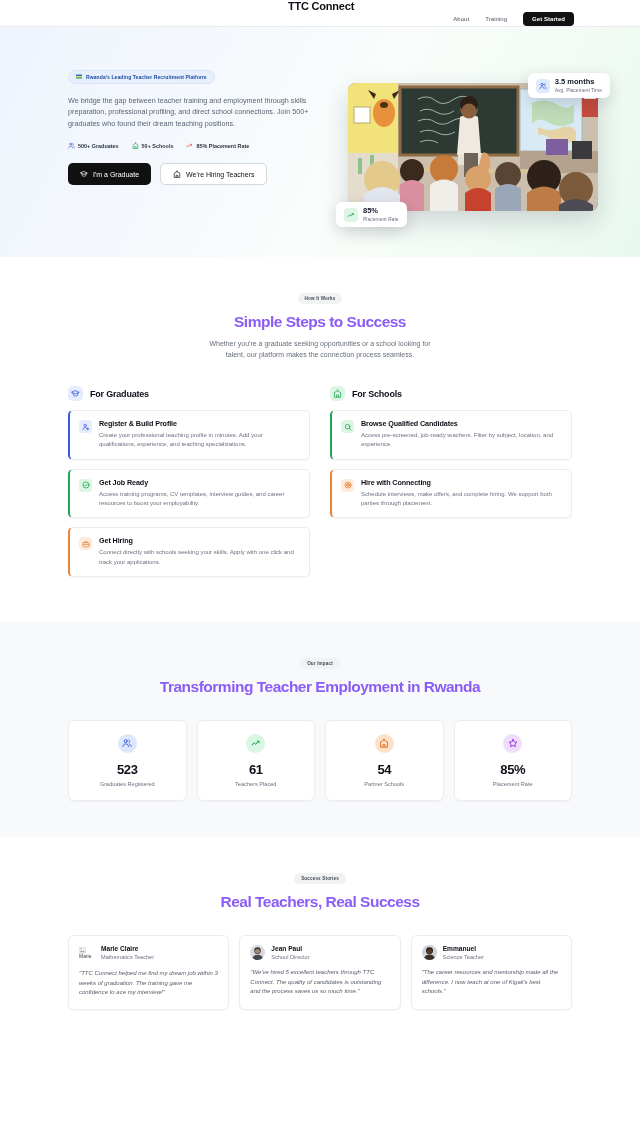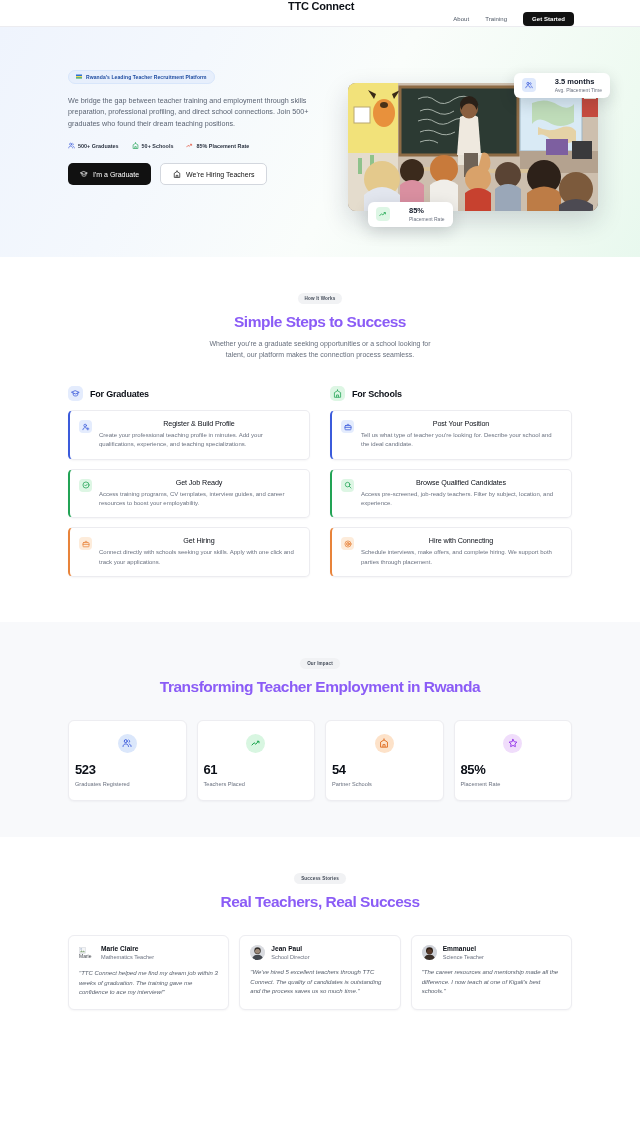--- a/index.html
+++ b/index.html
@@ -149,23 +149,22 @@
     background: #6d6156;
   }
   .hero-photo svg { display: block; width: 100%; height: 100%; }
   .float-card {
     position: absolute;
     background: #ffffff;
     border-radius: 6px;
     box-shadow: 0 5px 16px rgba(16,24,40,.16);
     padding: 5px 8px;
     display: flex;
-    align-items: flex-start;
-    gap: 19px;
-    margin-left: 32px;
+    align-items: flex-end;
+    gap: 5px;
   }
   .float-top { top: 8px; right: -12px; }
   .float-bot { bottom: -16px; left: -12px; }
   .fc-ico {
     width: 14px; height: 14px; border-radius: 4px;
     display: flex; align-items: center; justify-content: center;
     flex: none;
   }
   .fc-blue { background: #dfe9fc; }
   .fc-green { background: #ddf6e5; }
@@ -237,32 +236,33 @@
     box-shadow: 0 1px 2px rgba(16,24,40,.04);
   }
   .step-ico {
     width: 13px; height: 13px; border-radius: 4px;
     display: flex; align-items: center; justify-content: center;
     flex: none; margin-top: 1px;
   }
   .si-blue { background: #e4ecfd; }
   .si-green { background: #ddf6e4; }
   .si-orange { background: #fdecdb; }
-  .step-title { font-size: 7.2px; font-weight: normal; color: #0b0f17; letter-spacing: -.1px; text-align: center; }
+  .step-title { font-size: 7.2px; font-weight: bold; color: #0b0f17; letter-spacing: -.1px; }
   .step-desc { font-size: 6px; line-height: 1.55; color: #6b7280; margin-top: 3px; }
 
   
   .impact { background: #f8f9fb; }
   .stat-cards { display: flex; gap: 10px; margin-top: 24px; }
   .stat-card {
     flex: 1;
     background: #fff;
     border: 1px solid #ededf1;
     border-radius: 6px;
     padding: 13px 6px 13px 6px;
+    text-align: center;
     box-shadow: 0 1px 2px rgba(16,24,40,.04);
   }
   .stat-ico {
     width: 19px; height: 19px; border-radius: 50%;
     margin: 0 auto 9px auto;
     display: flex; align-items: center; justify-content: center;
   }
   .sc-blue { background: #dbe7fb; }
   .sc-green { background: #d8f6e1; }
   .sc-orange { background: #fde2c9; }
@@ -538,33 +538,20 @@
         <div class="col-head-ico ch-green">
           <svg width="9" height="9" viewBox="0 0 16 16" fill="none" stroke="#22a355" stroke-width="1.4" stroke-linecap="round" stroke-linejoin="round">
             <path d="M2.5 14V6.5L8 3l5.5 3.5V14z"></path>
               <path d="M6.3 14v-3.4h3.4V14"></path>
               <path d="M8 1.3v1.7"></path>
           </svg>
         </div>
         <div class="col-head-txt">For Schools</div>
       </div>
 
-      <div class="step-card" style="border-left-color:#3b5bdb">
-        <div class="step-ico si-blue">
-          <svg width="8" height="8" viewBox="0 0 16 16" fill="none" stroke="#3b5bdb" stroke-width="1.5" stroke-linecap="round" stroke-linejoin="round">
-            <rect x="2" y="5.2" width="12" height="8.4" rx="1.3"></rect>
-              <path d="M5.8 5.2V3.9c0-.6.5-1.1 1.1-1.1h2.2c.6 0 1.1.5 1.1 1.1v1.3"></path>
-              <path d="M2 8.8h12"></path>
-          </svg>
-        </div>
-        <div>
-          <div class="step-title">Post Your Position</div>
-          <div class="step-desc">Tell us what type of teacher you're looking for. Describe your school and the ideal candidate.</div>
-        </div>
-      </div>
 
       <div class="step-card" style="border-left-color:#22a355">
         <div class="step-ico si-green">
           <svg width="8" height="8" viewBox="0 0 16 16" fill="none" stroke="#22a355" stroke-width="1.5" stroke-linecap="round" stroke-linejoin="round">
             <circle cx="7.2" cy="7.2" r="4.6"></circle>
               <path d="M10.6 10.6 14 14"></path>
           </svg>
         </div>
         <div>
           <div class="step-title">Browse Qualified Candidates</div>

